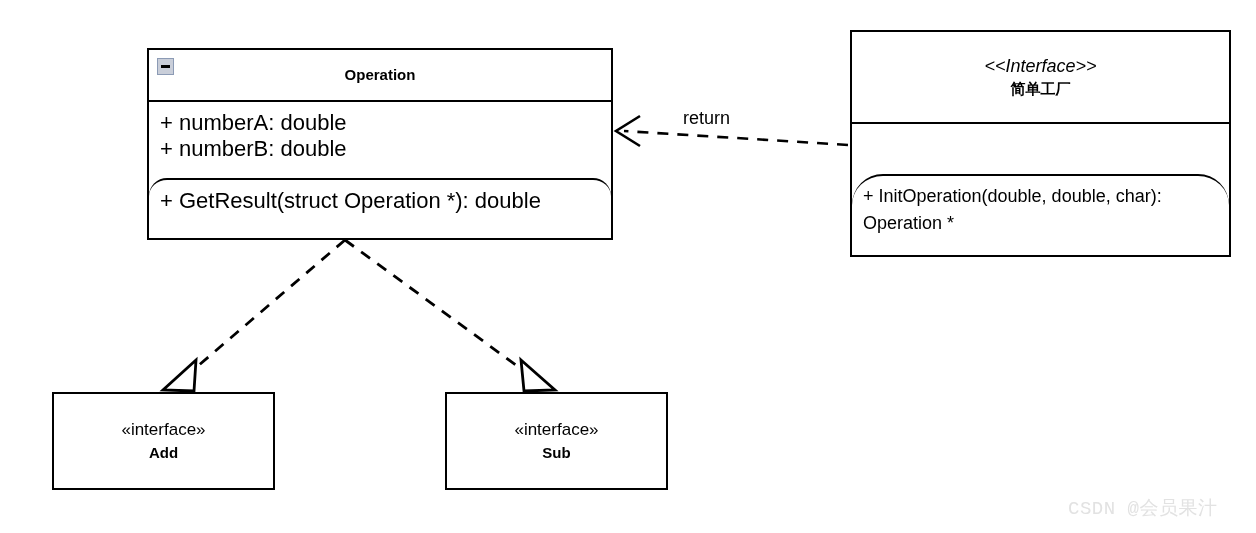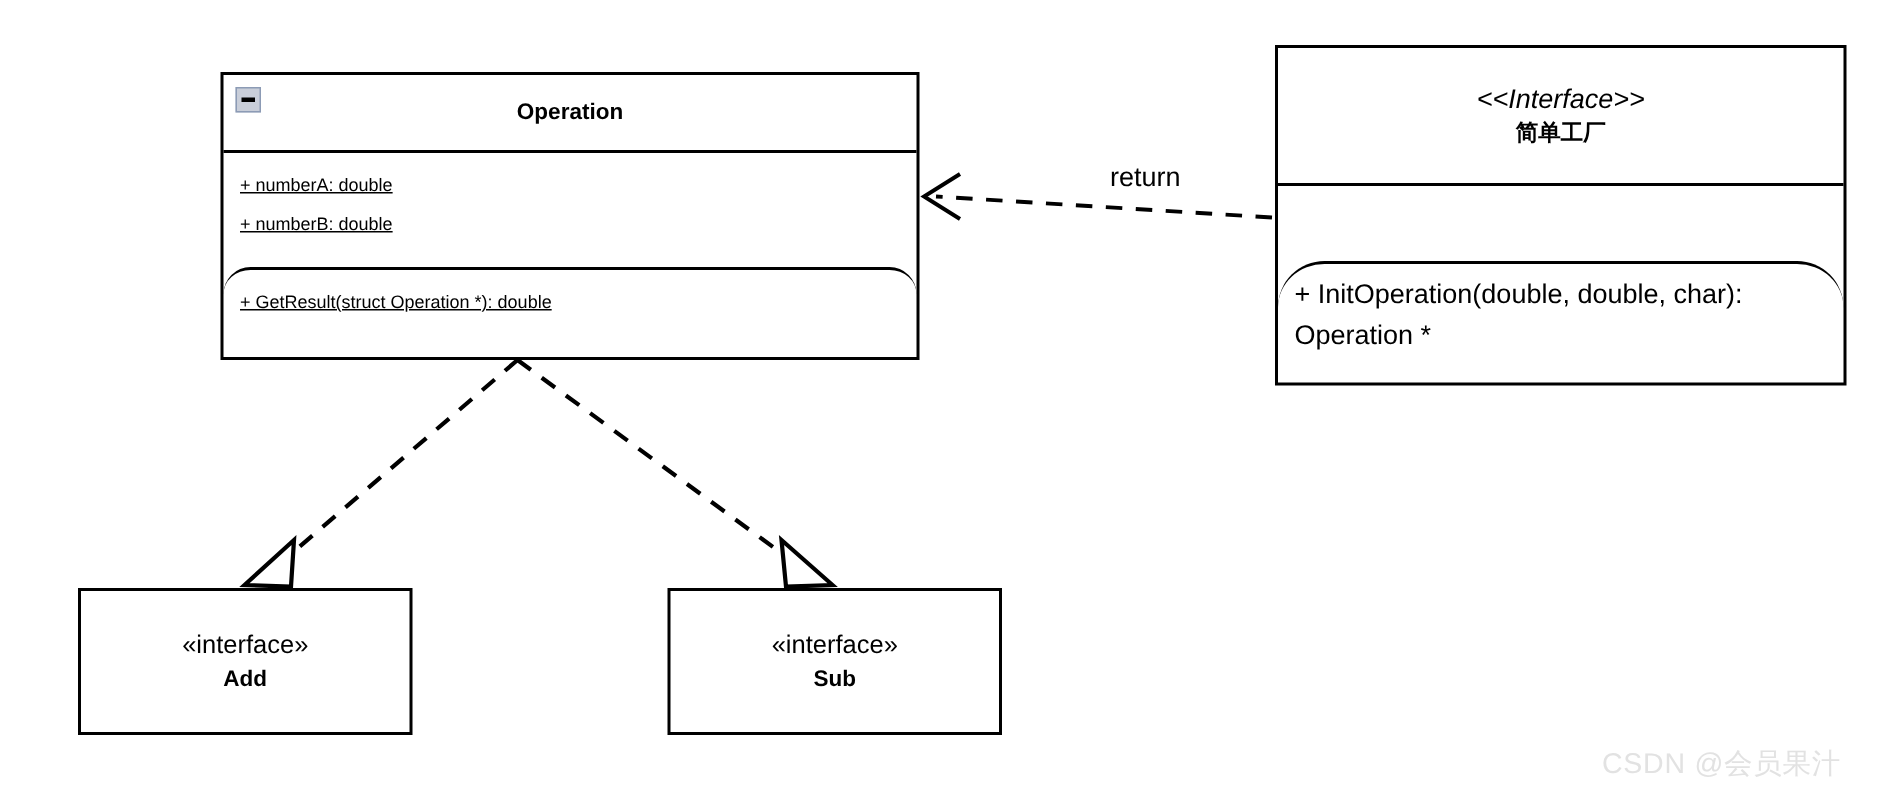--- a/index.html
+++ b/index.html
@@ -60,23 +60,22 @@
     text-align: center;
     font-weight: normal;
   }
   .stack {
     width: 100%;
     text-align: center;
   }
 
   .members {
     padding: 8px 10px 8px 11px;
-    font-size: 12px;
+    font-size: 22px;
     line-height: 26px;
-    text-decoration: underline;
   }
   .member-line {
     white-space: nowrap;
   }
   .member-wrap {
     font-size: 18px;
     line-height: 27px;
     padding: 7px 8px 7px 11px;
     word-break: break-word;
     border-radius: 31px;
@@ -125,20 +124,21 @@
 
   
   .watermark {
     position: absolute;
     font-size: 19px;
     line-height: 23px;
     color: #e2e2e2;
     letter-spacing: 0.5px;
     white-space: nowrap;
     z-index: 2;
+    font-family: Liberation Mono, monospace;
   }
 </style>
 </head>
 <body>
 
 <div id="canvas">
 
   <svg class="edge-svg" viewBox="0 0 1256 533" width="1256" height="533">
 
     <g>
@@ -150,21 +150,21 @@
       <path d="M 345 240 L 192 371" fill="none" stroke="#000000" stroke-width="2.8" stroke-dasharray="11 9"></path>
       <polygon points="196,360 163,390 194,391" fill="#ffffff" stroke="#000000" stroke-width="2.8" stroke-linejoin="miter"></polygon>
     </g>
 
     <g>
       <path d="M 345 240 L 524 371" fill="none" stroke="#000000" stroke-width="2.8" stroke-dasharray="11 9"></path>
       <polygon points="521,360 555,390 524,391" fill="#ffffff" stroke="#000000" stroke-width="2.8" stroke-linejoin="miter"></polygon>
     </g>
   </svg>
 
-  <div class="edge-label" style="left:737px; top:108px;">return</div>
+  <div class="edge-label" style="left:680px; top:108px;">return</div>
 
   <div class="uml-box" style="left:147px; top:48px; width:466px; height:192px;">
 
     <div class="uml-section title-section" style="height:50px;">
       <div class="collapse-btn">
         <span class="bar"></span>
       </div>
       <div class="class-title">Operation</div>
     </div>
 

